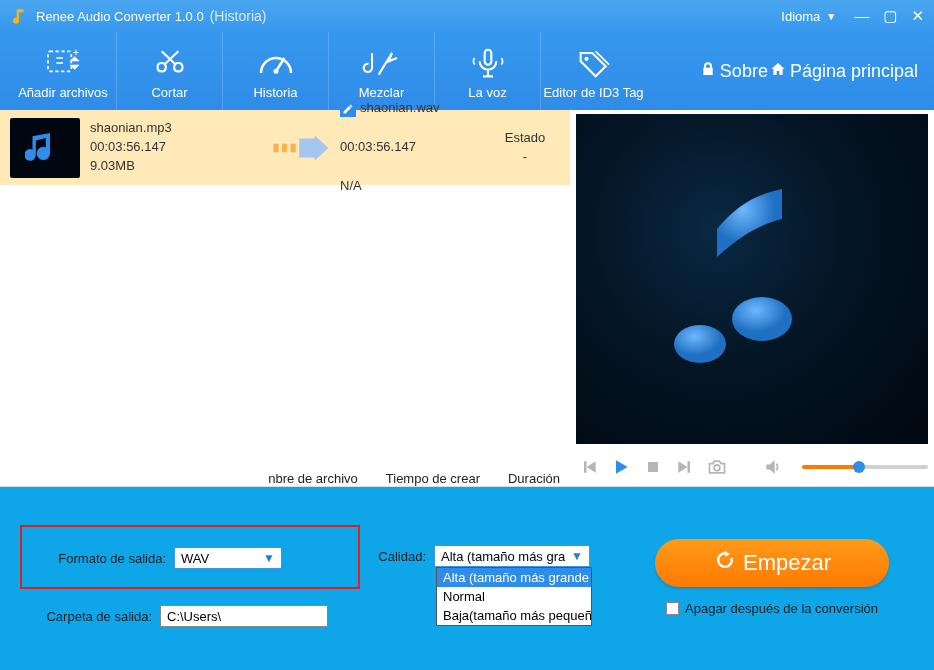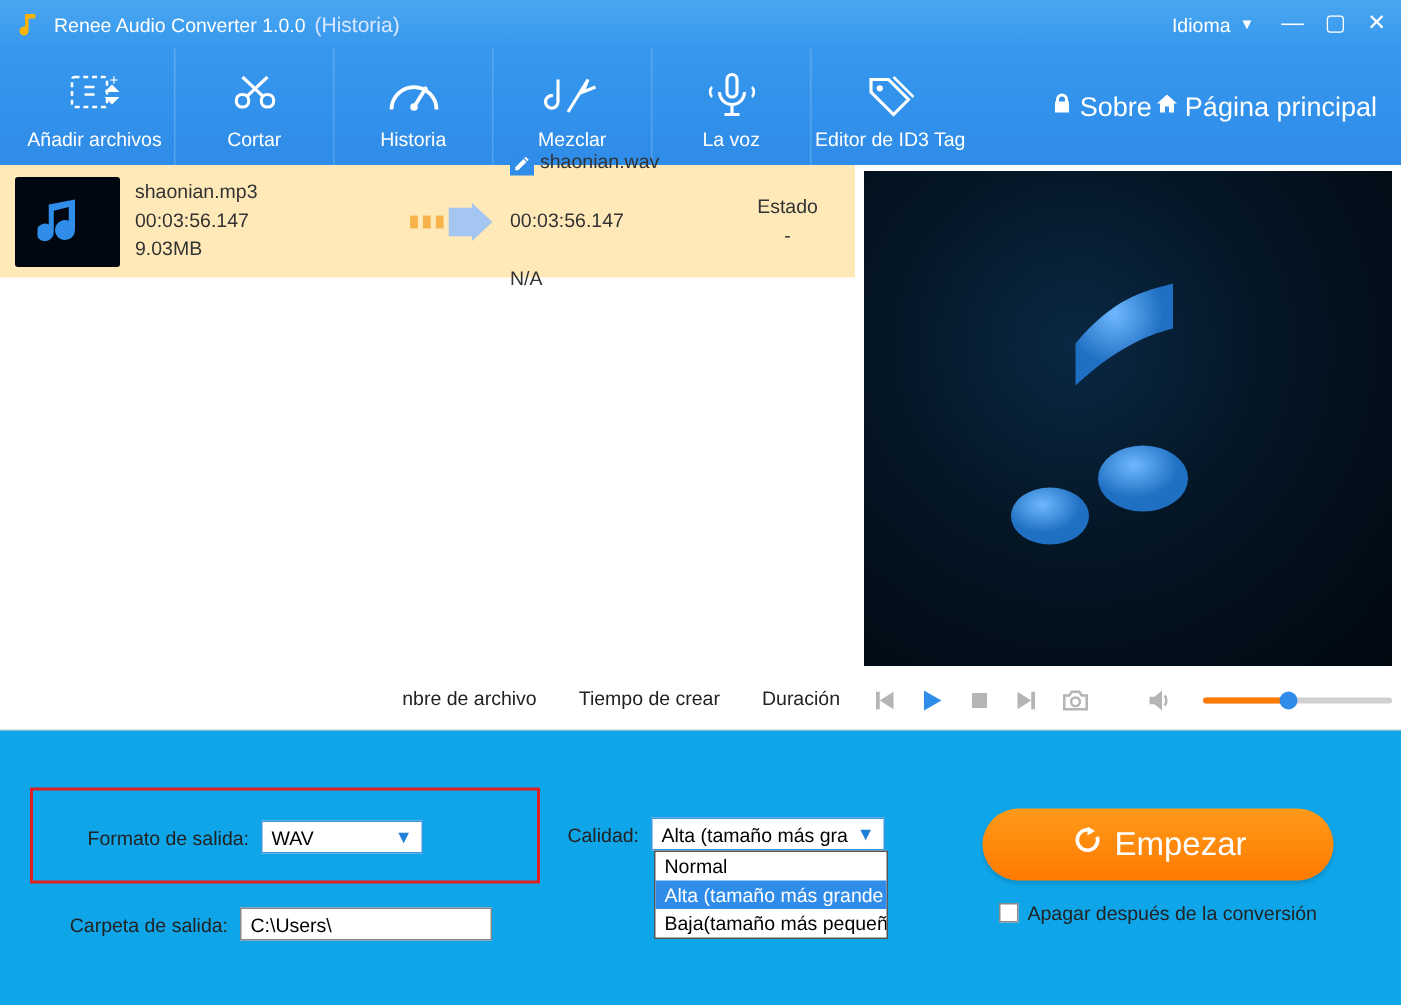--- a/index.html
+++ b/index.html
@@ -57,21 +57,21 @@
   .col.status { flex:1; text-align:center; }
 
   .buttons-row {
     position: absolute; left: 12px; bottom: 0; height: 28px; display:flex; align-items:center; gap:12px;
   }
   .btn-blue {
     background: linear-gradient(to bottom,#3aa0f2,#2c8ee6);
     color:#fff; width: 118px; height: 24px; border:none; font-size:13px; cursor:pointer;
   }
   .labels-right {
-    position:absolute; bottom:0; right: 10px; height:28px; display:flex; align-items:flex-start;
+    position:absolute; bottom:0; right: 10px; height:28px; display:flex; align-items:flex-end;
     font-size:13px; gap: 28px; color:#222;
   }
 
   
   .preview { flex:1; padding: 4px 6px 6px 6px; display:flex; flex-direction:column; }
   .canvas { flex:1; background: radial-gradient(ellipse at 40% 35%, #0a2843 0%, #041524 45%, #010810 100%); position:relative; }
   .canvas svg.note { position:absolute; left:50%; top:50%; transform:translate(-50%,-50%); }
   .player { height: 36px; padding-top: 10px; display:flex; align-items:center; gap: 6px; color:#8a8a8a; }
   .player .pbtn { width:26px; height:26px; display:flex; align-items:center; justify-content:center; cursor:pointer; }
   .player .pbtn svg { width:20px; height:20px; }
@@ -347,22 +347,22 @@
 
   <div class="mid-settings" style="position:relative">
     <div class="field">
       <label>Calidad:</label>
       <div class="select">
         <span>Alta (tamaño más gra</span>
         <span class="chev">▼</span>
       </div>
     </div>
     <div class="dropdown" style="left:76px; top:60px;">
+      <div class="opt sel">Alta (tamaño más grande</div>
       <div class="opt">Normal</div>
-      <div class="opt sel">Alta (tamaño más grande</div>
       <div class="opt">Baja(tamaño más pequeñ</div>
     </div>
   </div>
 
   <div class="right-settings">
     <button class="start-btn">
       <span><svg viewBox="0 0 24 24">
             <path d="M12 4a8 8 0 1 0 7.6 5.5l-2.3.8A5.6 5.6 0 1 1 12 6.4V9l5-3-5-3z"></path>
           </svg></span>
       <span>Empezar</span>

